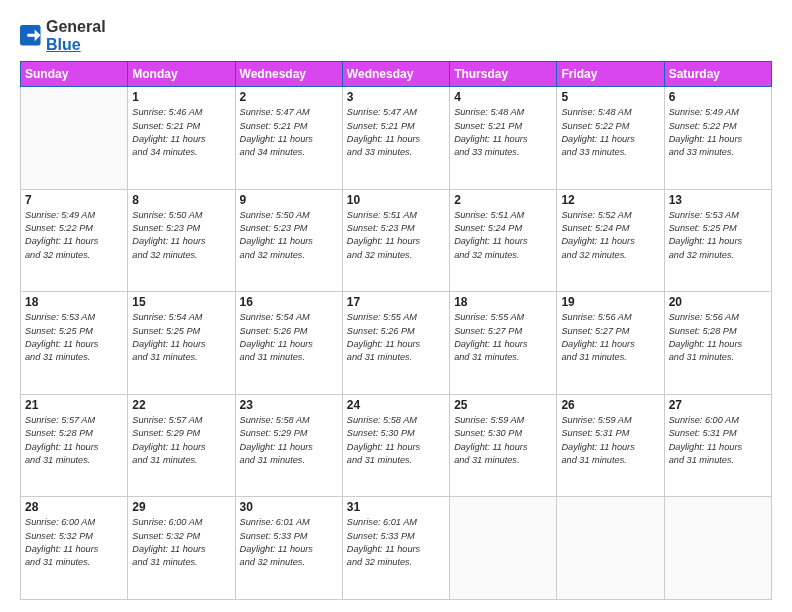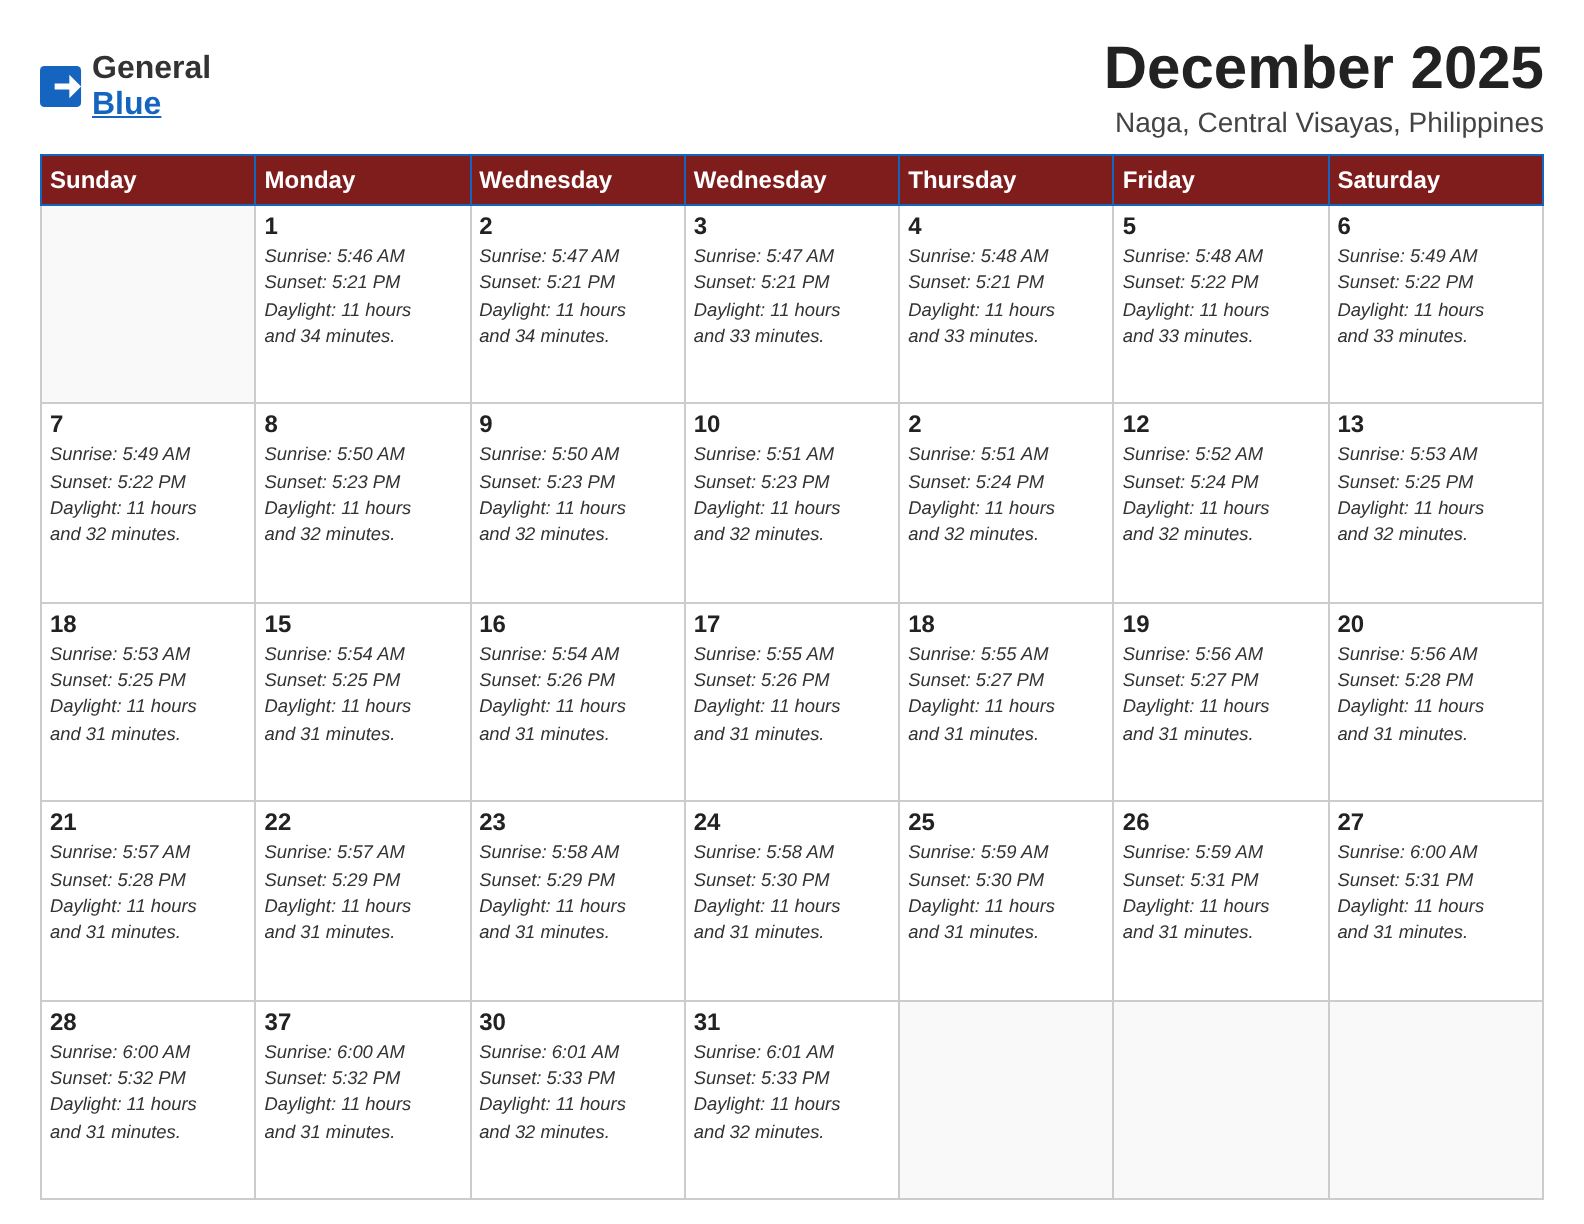--- a/index.html
+++ b/index.html
@@ -54,21 +54,21 @@
       margin-top: 2px;
     }
     .calendar {
       flex: 1;
       border: 1px solid #ccc;
       border-collapse: collapse;
       width: 100%;
       table-layout: fixed;
     }
     .calendar th {
-      background-color: #7f1d1d;
+      background-color: #d946ef;
       color: #fff;
       font-size: 12px;
       font-weight: bold;
       padding: 5px 4px;
       text-align: left;
       border: 1px solid #1565c0;
     }
     .calendar td {
       vertical-align: top;
       border: 1px solid #ccc;
@@ -103,24 +103,20 @@
     <div class="logo">
 
       <svg class="logo-icon" viewBox="0 0 30 30">
         <rect x="0" y="0" width="28" height="28" rx="3" fill="#1565c0"></rect>
         <polygon points="20,6 28,14 20,22 20,16 10,16 10,12 20,12" fill="white"></polygon>
       </svg>
       <div class="logo-text">
         <span class="logo-general">General</span><br>
         <span class="logo-blue">Blue</span>
       </div>
-    </div>
-    <div class="title-section">
-      <div class="month-title">December 2025</div>
-      <div class="location">Naga, Central Visayas, Philippines</div>
     </div>
   </div>
 
   <table class="calendar">
     <thead>
       <tr>
         <th>Sunday</th>
         <th>Monday</th>
         <th>Wednesday</th>
         <th>Wednesday</th>
@@ -330,21 +326,21 @@
         </tr>
         <tr>
           <td>
             <span class="day-num">28</span>
             <div class="day-info" style="white-space: pre-line;">Sunrise: 6:00 AM
 Sunset: 5:32 PM
 Daylight: 11 hours
 and 31 minutes.</div>
           </td>
           <td>
-            <span class="day-num">37</span>
+            <span class="day-num">29</span>
             <div class="day-info" style="white-space: pre-line;">Sunrise: 6:00 AM
 Sunset: 5:32 PM
 Daylight: 11 hours
 and 31 minutes.</div>
           </td>
           <td>
             <span class="day-num">30</span>
             <div class="day-info" style="white-space: pre-line;">Sunrise: 6:01 AM
 Sunset: 5:33 PM
 Daylight: 11 hours

